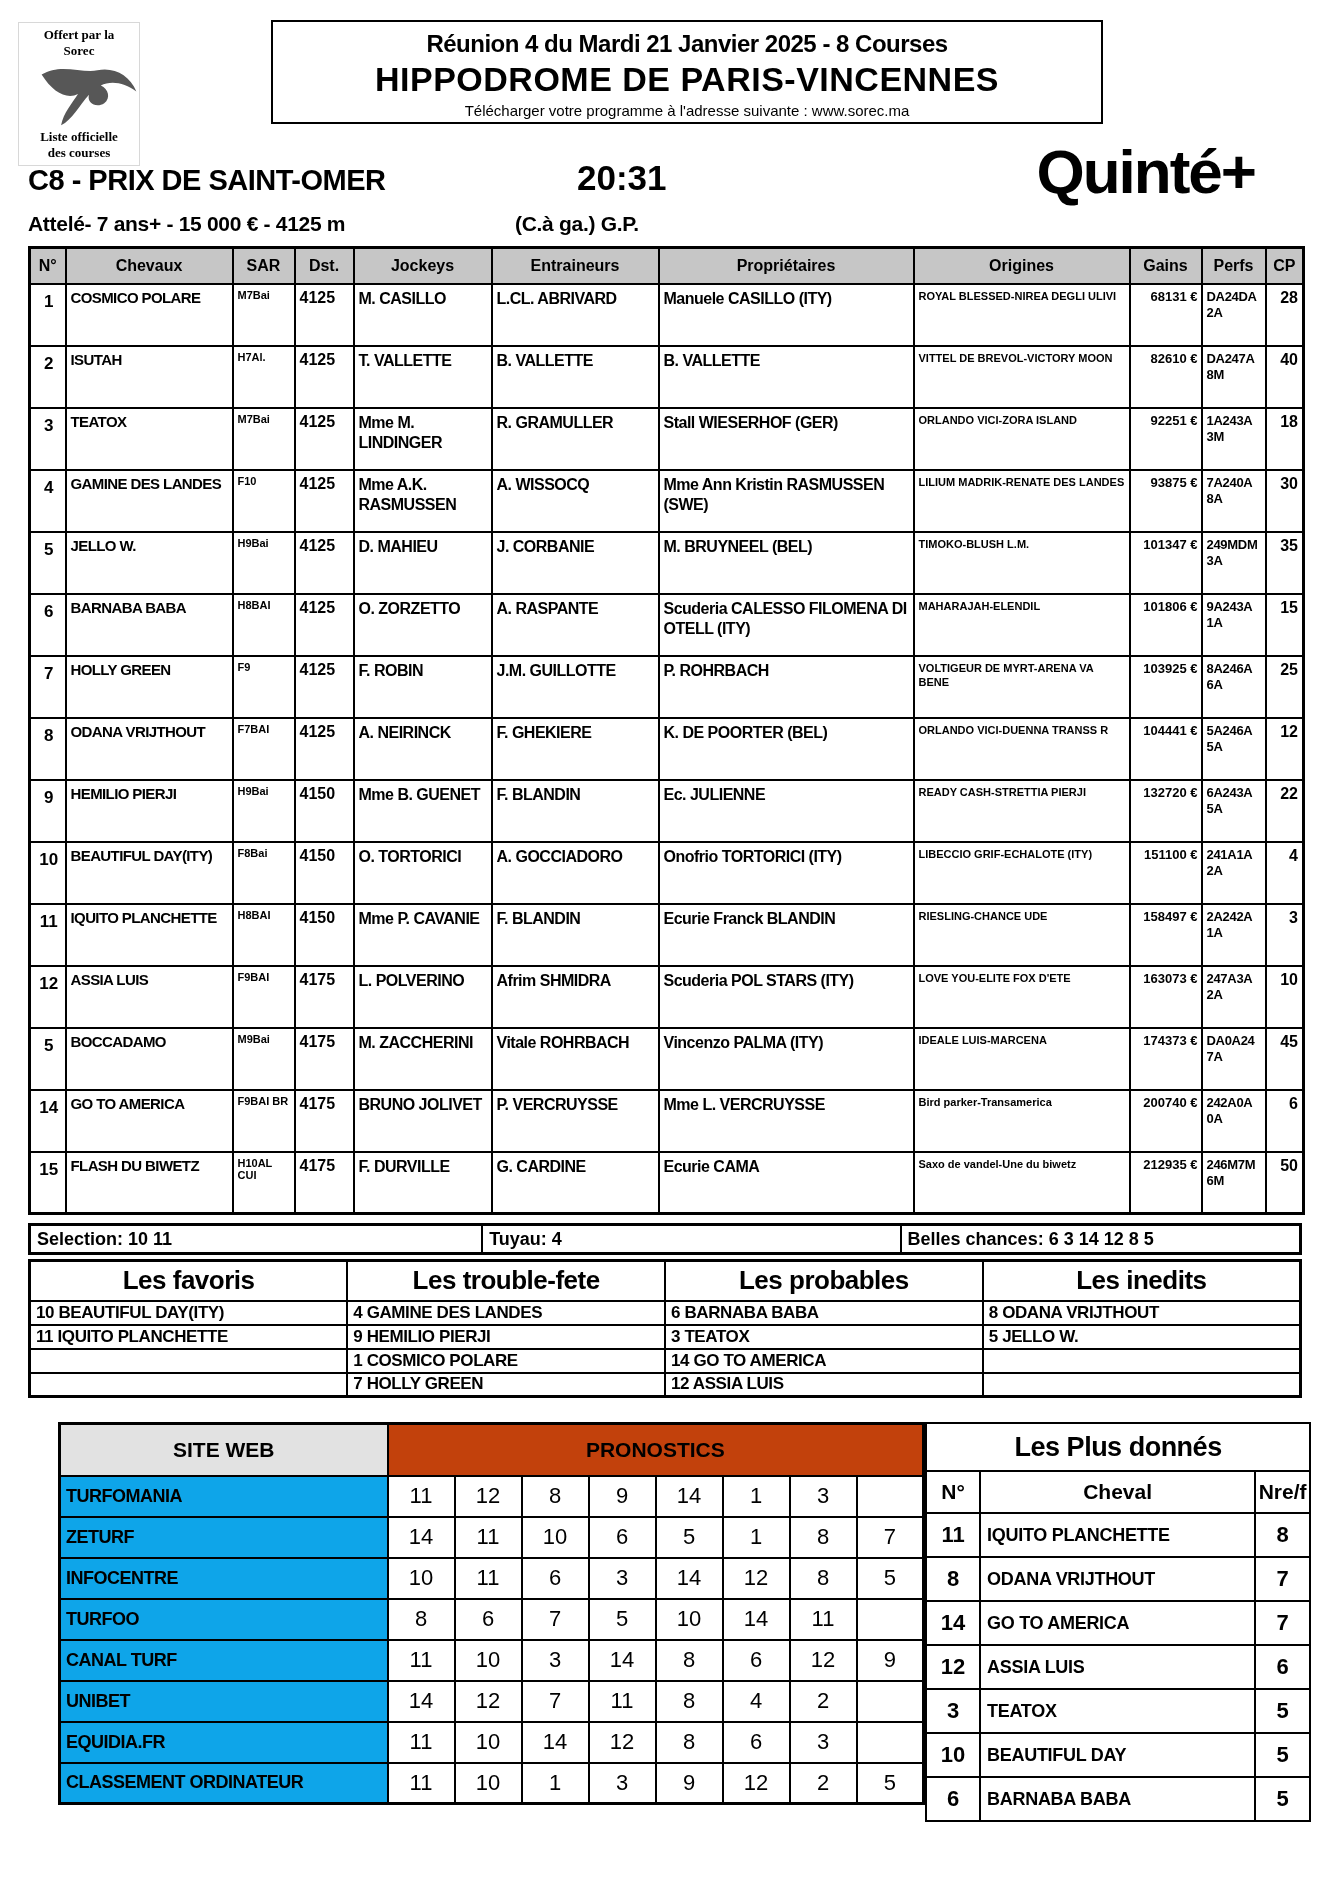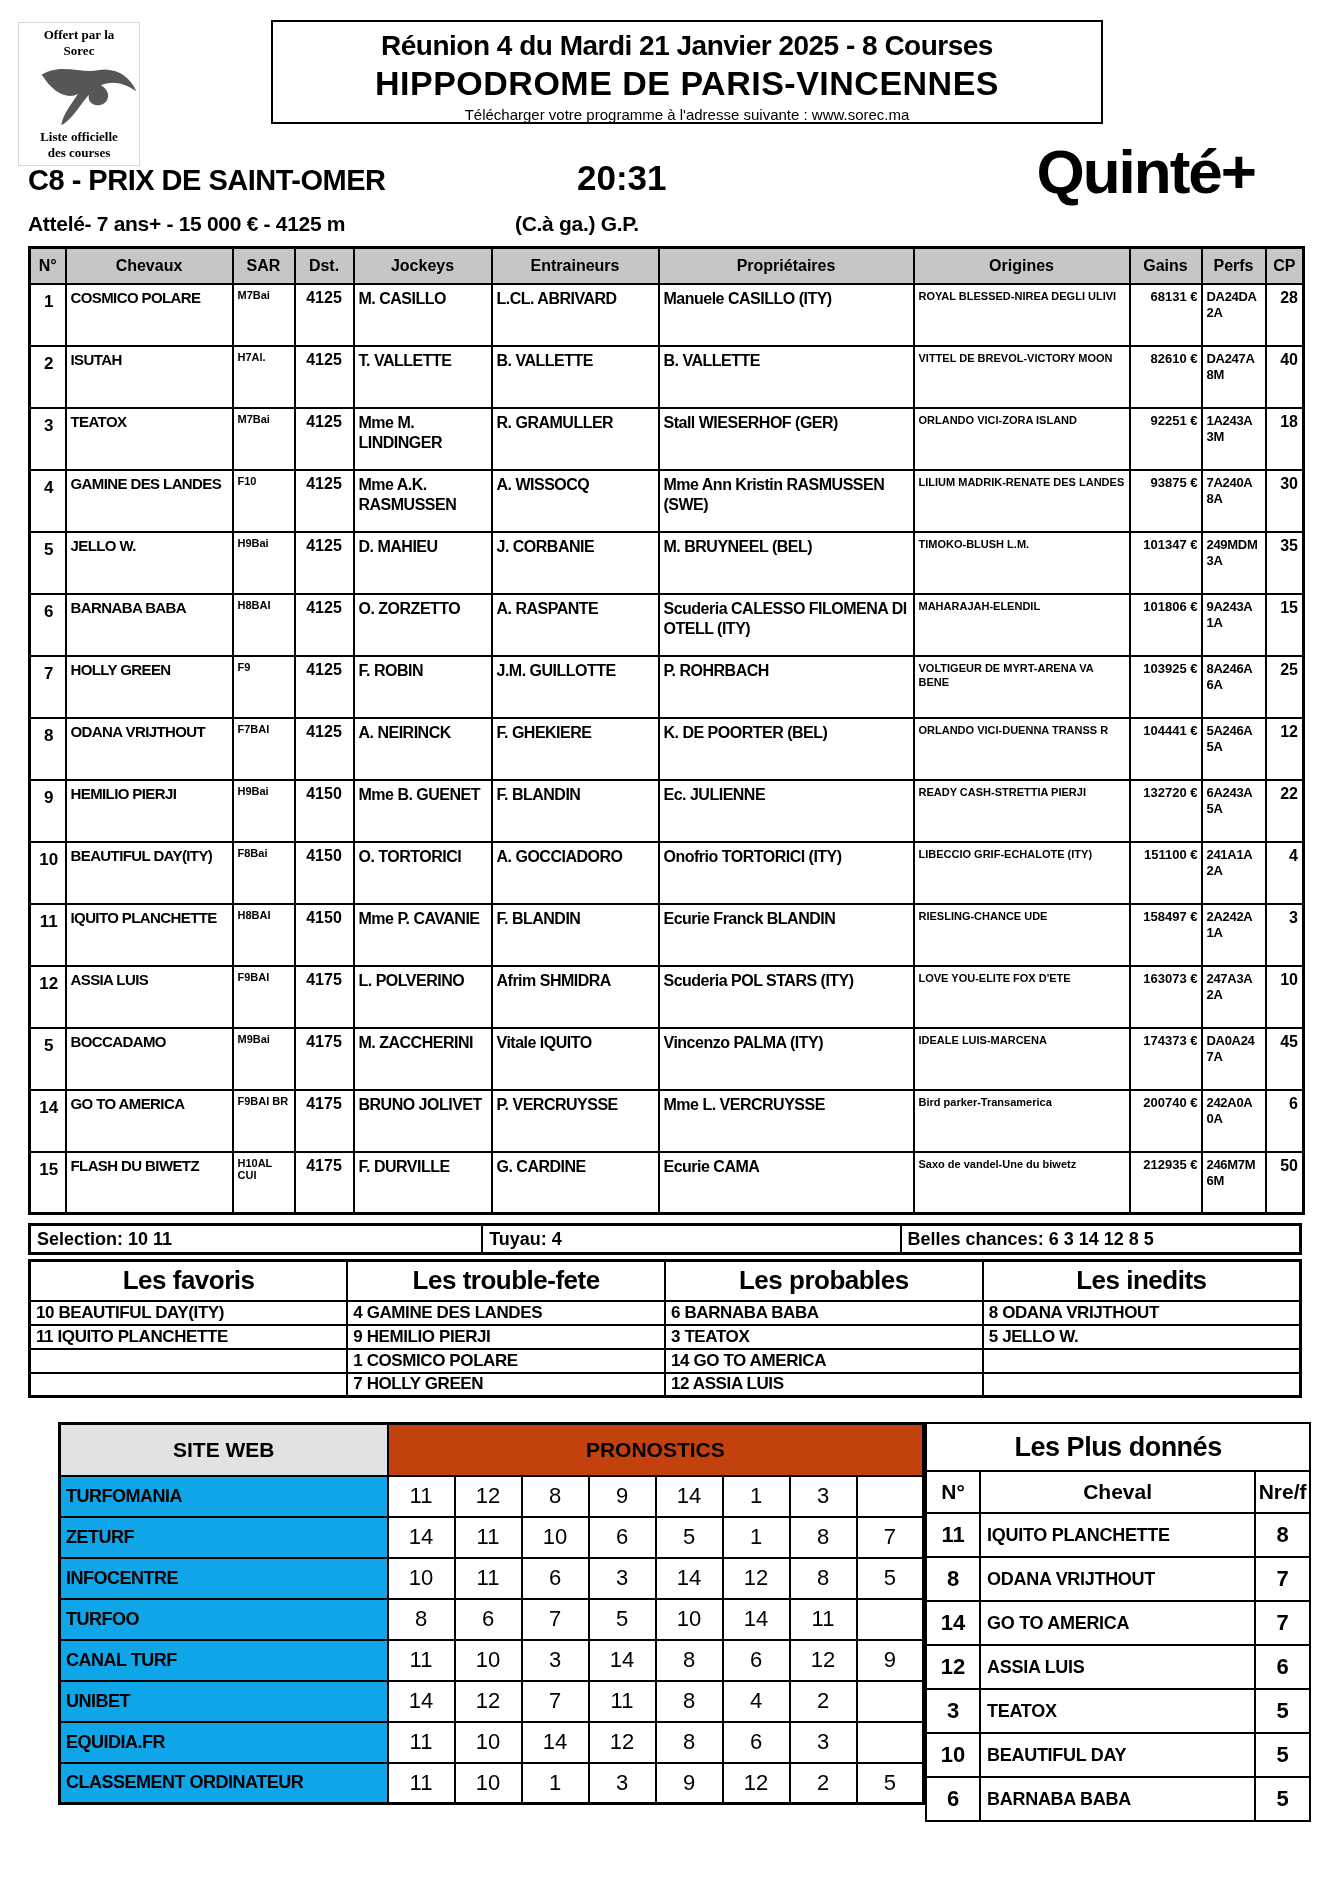--- a/index.html
+++ b/index.html
@@ -15,21 +15,21 @@
   .logo {
     position:absolute; left:-10px; top:22px; width:122px; padding:4px 18px;
     text-align:center; border:1px solid #d8d8d8;
     font-family:"Liberation Serif", serif; font-weight:bold; font-size:13px;
   }
   .logo .swoosh { display:block; margin:2px auto; }
   .header-box {
     position:absolute; left:243px; top:20px; width:832px; height:104px;
     border:2px solid #000; text-align:center; padding-top:8px;
   }
-  .hb1 { font-size:28px; font-weight:bold; letter-spacing:-0.5px; }
+  .hb1 { font-size:24px; font-weight:bold; letter-spacing:-0.5px; }
   .hb2 { font-size:34px; font-weight:bold; letter-spacing:0.5px; margin-top:2px; }
   .hb3 { font-size:15px; margin-top:3px; }
 
   
   .title-row { position:relative; height:62px; }
   .race-title { position:absolute; left:0; top:14px; font-size:29px; font-weight:bold; letter-spacing:-0.5px; }
   .race-time  { position:absolute; left:549px; top:8px; font-size:35px; font-weight:bold; }
   .race-badge { position:absolute; right:47px; top:-14px; font-size:62px; font-weight:bold; letter-spacing:-2px; }
 
   .conditions { position:relative; height:34px; font-size:21px; font-weight:bold; letter-spacing:-0.3px; }
@@ -43,21 +43,21 @@
     background:#c6c6c6; border:2px solid #000; font-size:16px; font-weight:bold;
     height:36px; padding:0 2px; overflow:hidden;
   }
   table.main td {
     border:2px solid #000; vertical-align:top; padding:4px 2px 0 4px; overflow:hidden;
   }
   table.main tr.row { height:62px; }
   .c-num   { text-align:center; font-size:17px; font-weight:bold; padding-top:7px !important; }
   .c-cheval{ font-size:15px; font-weight:bold; letter-spacing:-0.6px; }
   .c-sar   { font-size:11px; font-weight:bold; }
-  .c-dst   { text-align:center; font-size:16px; font-weight:bold; padding-right:4px !important; }
+  .c-dst   { text-align:left; font-size:16px; font-weight:bold; padding-right:4px !important; }
   .c-jockey,.c-ent,.c-prop { font-size:16px; font-weight:bold; letter-spacing:-0.5px; line-height:1.25; }
   .c-orig  { font-size:11px; font-weight:bold; line-height:1.3; }
   .c-gains { text-align:right; font-size:13px; font-weight:bold; padding-right:3px !important; }
   .c-perfs { font-size:13px; font-weight:bold; line-height:1.3; letter-spacing:-0.3px; }
   .c-cp    { text-align:right; font-size:16px; font-weight:bold; padding-right:4px !important; }
 
   
   .selbar {
     margin-top:8px; border:3px solid #000; display:flex; height:32px;
     font-size:18px; font-weight:bold; align-items:center;
@@ -321,21 +321,21 @@
           <td class="c-perfs">247A3A 2A</td>
           <td class="c-cp">10</td>
         </tr>
 
         <tr class="row">
           <td class="c-num">5</td>
           <td class="c-cheval">BOCCADAMO</td>
           <td class="c-sar">M9Bai</td>
           <td class="c-dst">4175</td>
           <td class="c-jockey">M. ZACCHERINI</td>
-          <td class="c-ent">Vitale IQUITO</td>
+          <td class="c-ent">Vitale ROHRBACH</td>
           <td class="c-prop">Vincenzo PALMA (ITY)</td>
           <td class="c-orig">IDEALE LUIS-MARCENA</td>
           <td class="c-gains">174373 €</td>
           <td class="c-perfs">DA0A24 7A</td>
           <td class="c-cp">45</td>
         </tr>
 
         <tr class="row">
           <td class="c-num">14</td>
           <td class="c-cheval">GO TO AMERICA</td>

